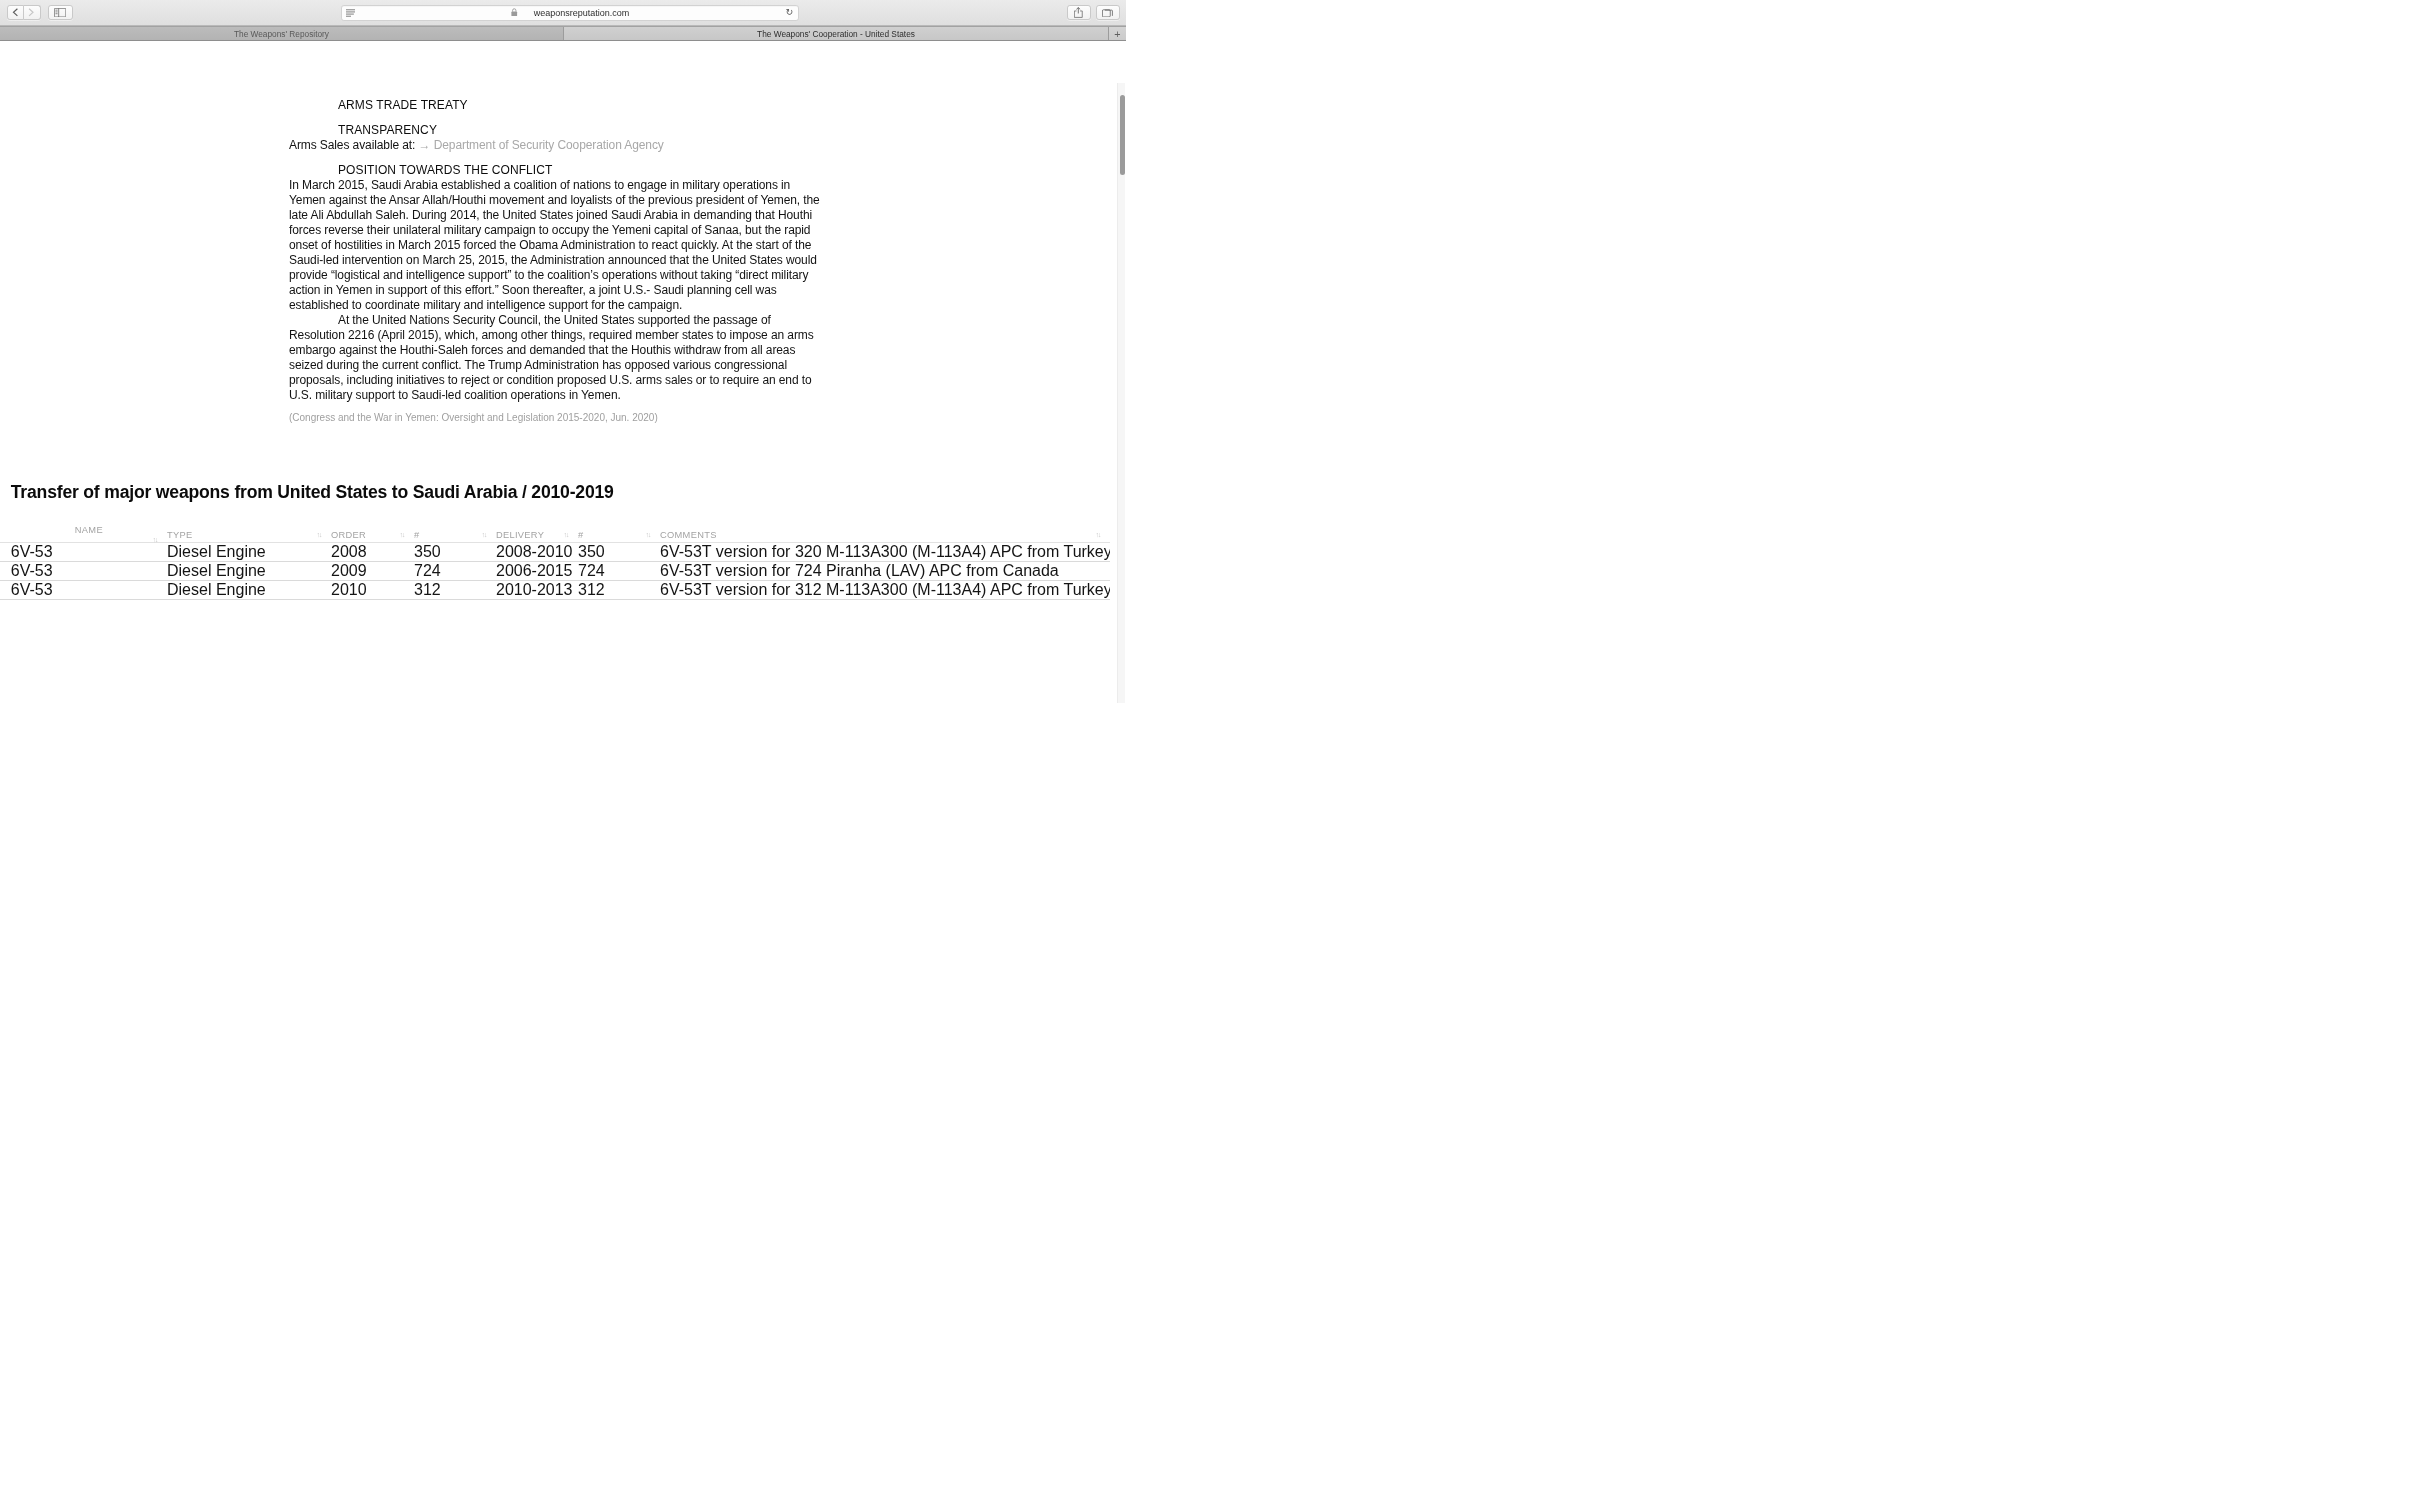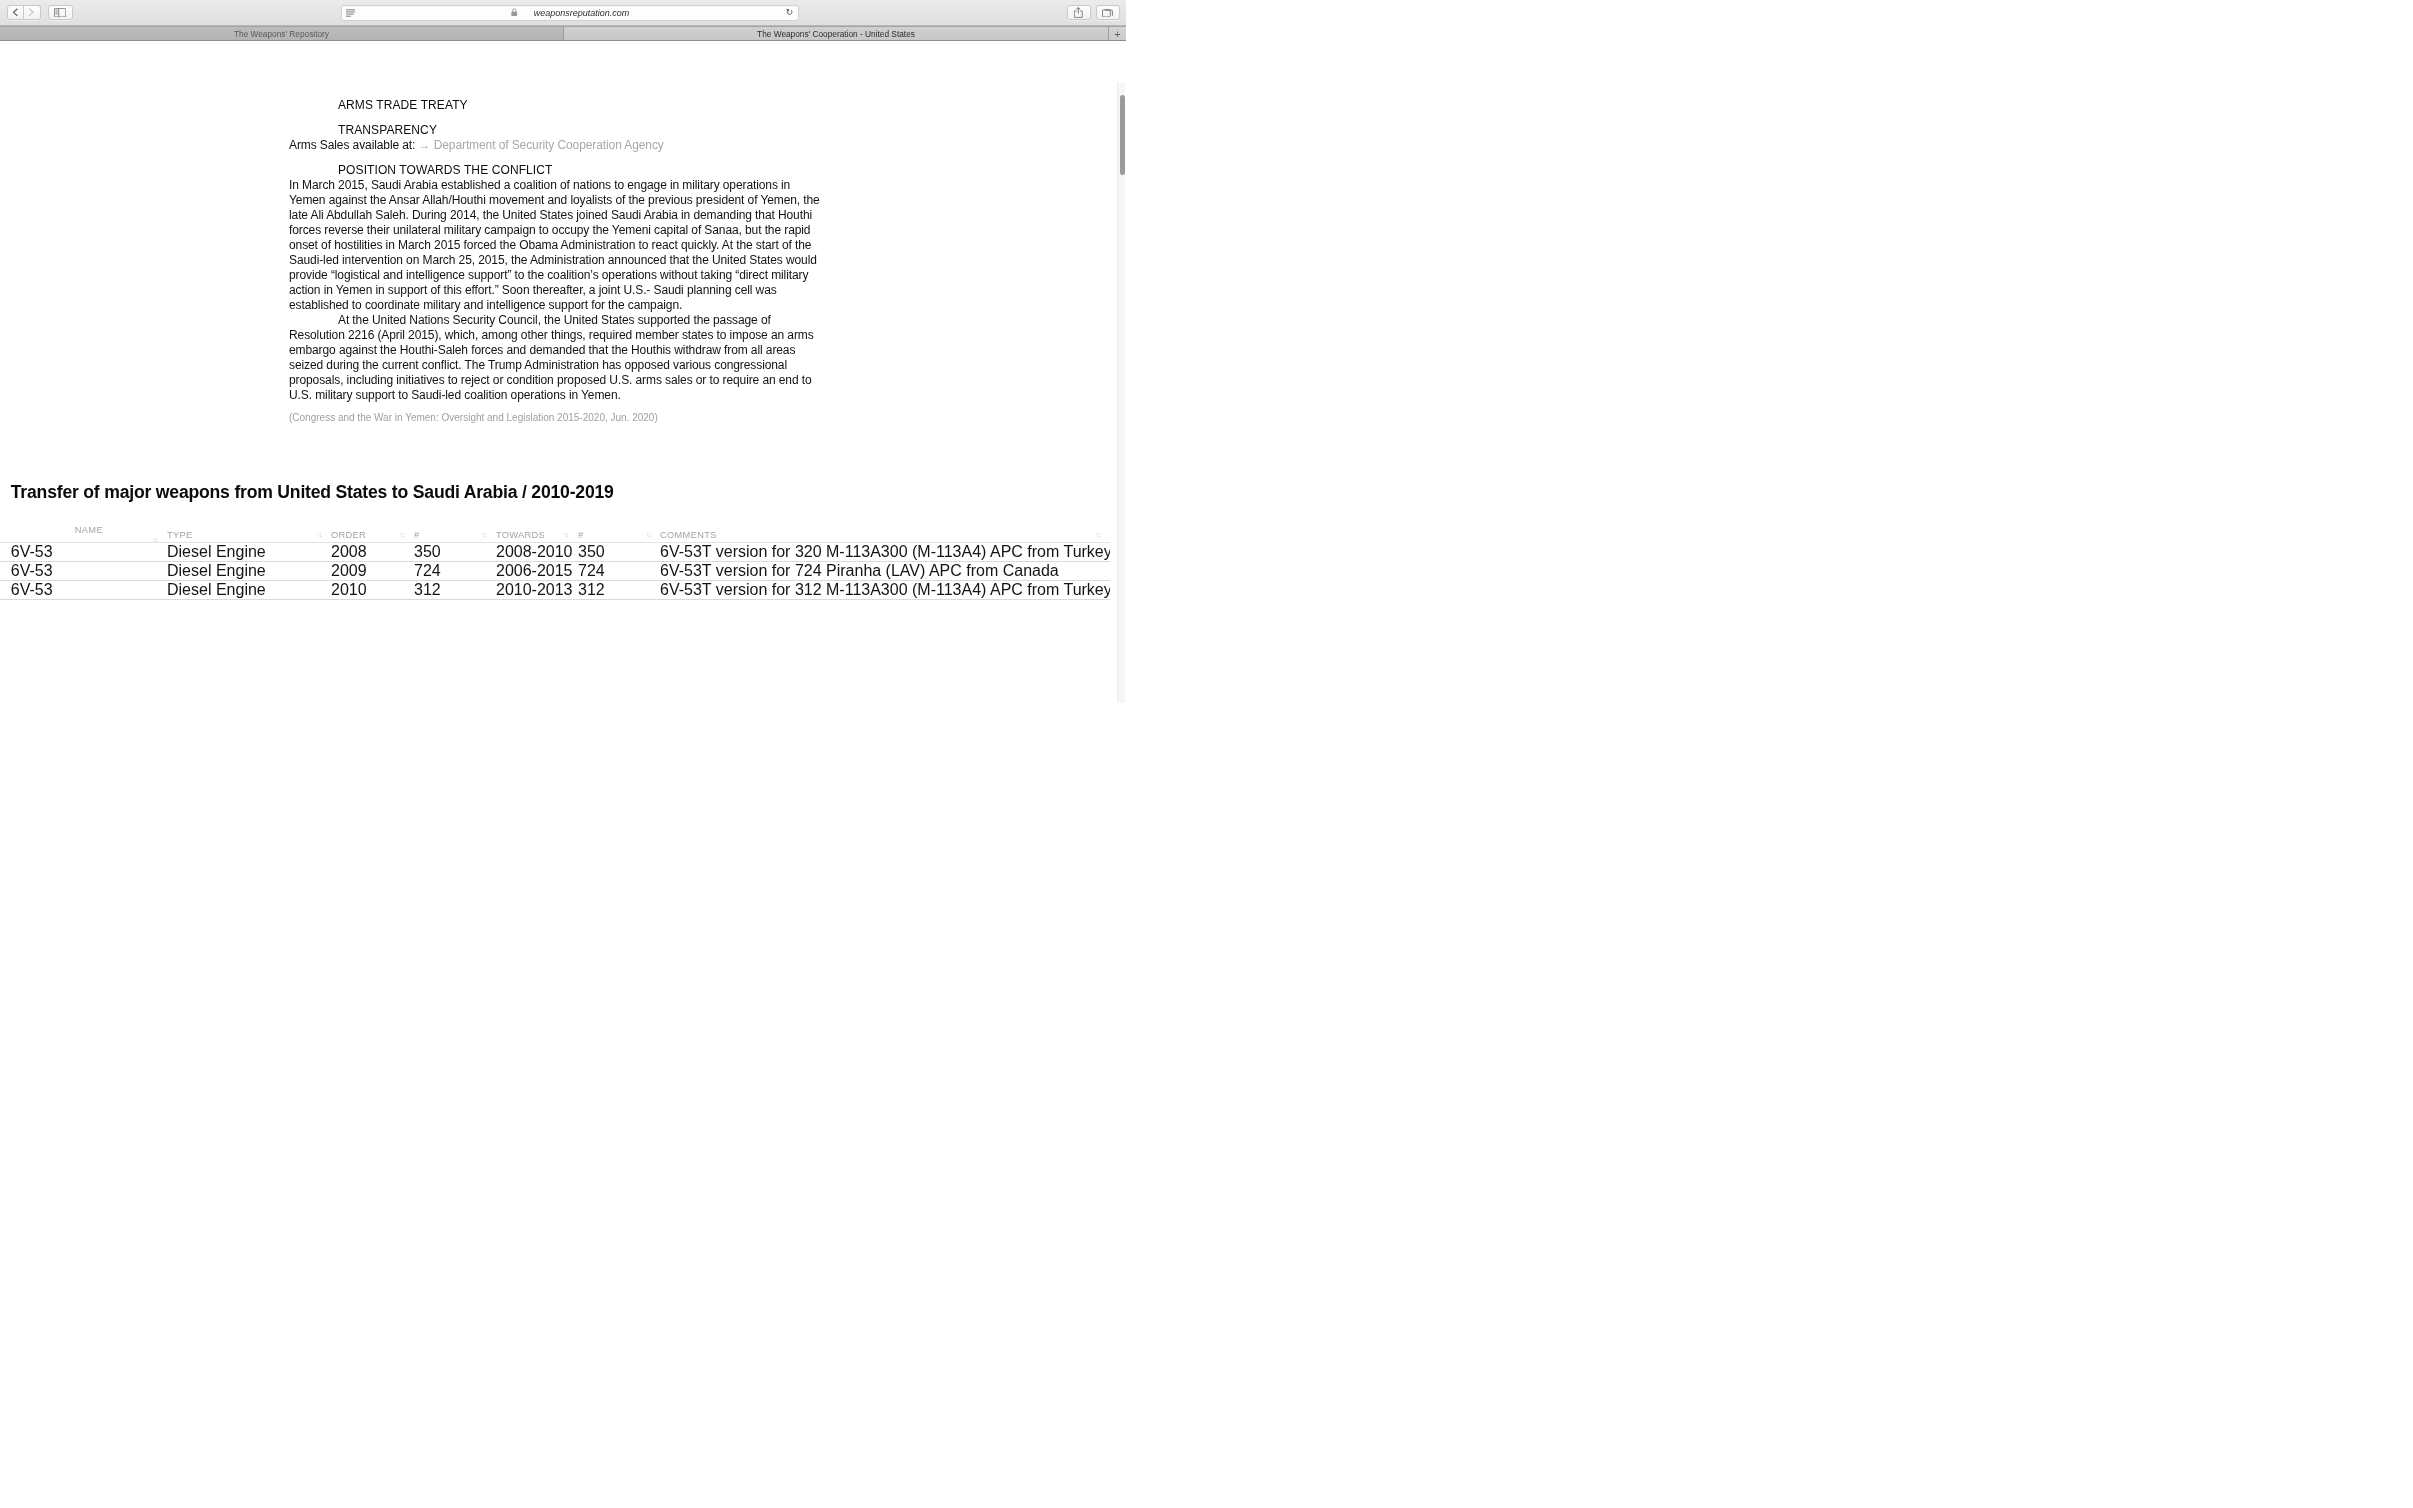--- a/index.html
+++ b/index.html
@@ -21,21 +21,21 @@
   .nav-back { width:17px; border-radius:2.9px 0 0 2.9px; }
   .nav-fwd  { width:17px; border-radius:0 2.9px 2.9px 0; border-left:none; }
   .sidebar-btn { width:25px; margin-left:7.2px; }
   .spacer-flex { flex:1; }
   .url-field {
     width:458px; height:16px; background:#fdfdfd;
     border:0.7px solid #d2d2d2; border-radius:2.9px;
     display:flex; align-items:center; padding:0 4.3px;
     box-shadow:inset 0 0.7px 0.7px rgba(0,0,0,.04);
   }
-  .url-center { flex:1; display:flex; justify-content:center; gap:16px;font-style:italic; }
+  .url-center { flex:1; display:flex; justify-content:center; gap:16px; }
   .url-text { font-size:9px; color:#2f2f2f; }
   .right-btns { display:flex; gap:5px; }
   .share-btn,.tabs-btn { width:24px; }
 
   
   .tabbar {
     height:15px; display:flex;
     border-top:0.7px solid #a2a2a2; border-bottom:0.7px solid #8e8e8e;
   }
   .tab {
@@ -229,21 +229,21 @@
           </div>
           <div class="hcell h2">
             <span class="lbl">ORDER</span>
             <span class="sort-icon">↑↓</span>
           </div>
           <div class="hcell h3">
             <span class="lbl">#</span>
             <span class="sort-icon">↑↓</span>
           </div>
           <div class="hcell h4">
-            <span class="lbl">TOWARDS</span>
+            <span class="lbl">DELIVERY</span>
             <span class="sort-icon">↑↓</span>
           </div>
           <div class="hcell h5">
             <span class="lbl">#</span>
             <span class="sort-icon">↑↓</span>
           </div>
           <div class="hcell h6">
             <span class="lbl">COMMENTS</span>
             <span class="sort-icon">↑↓</span>
           </div>

